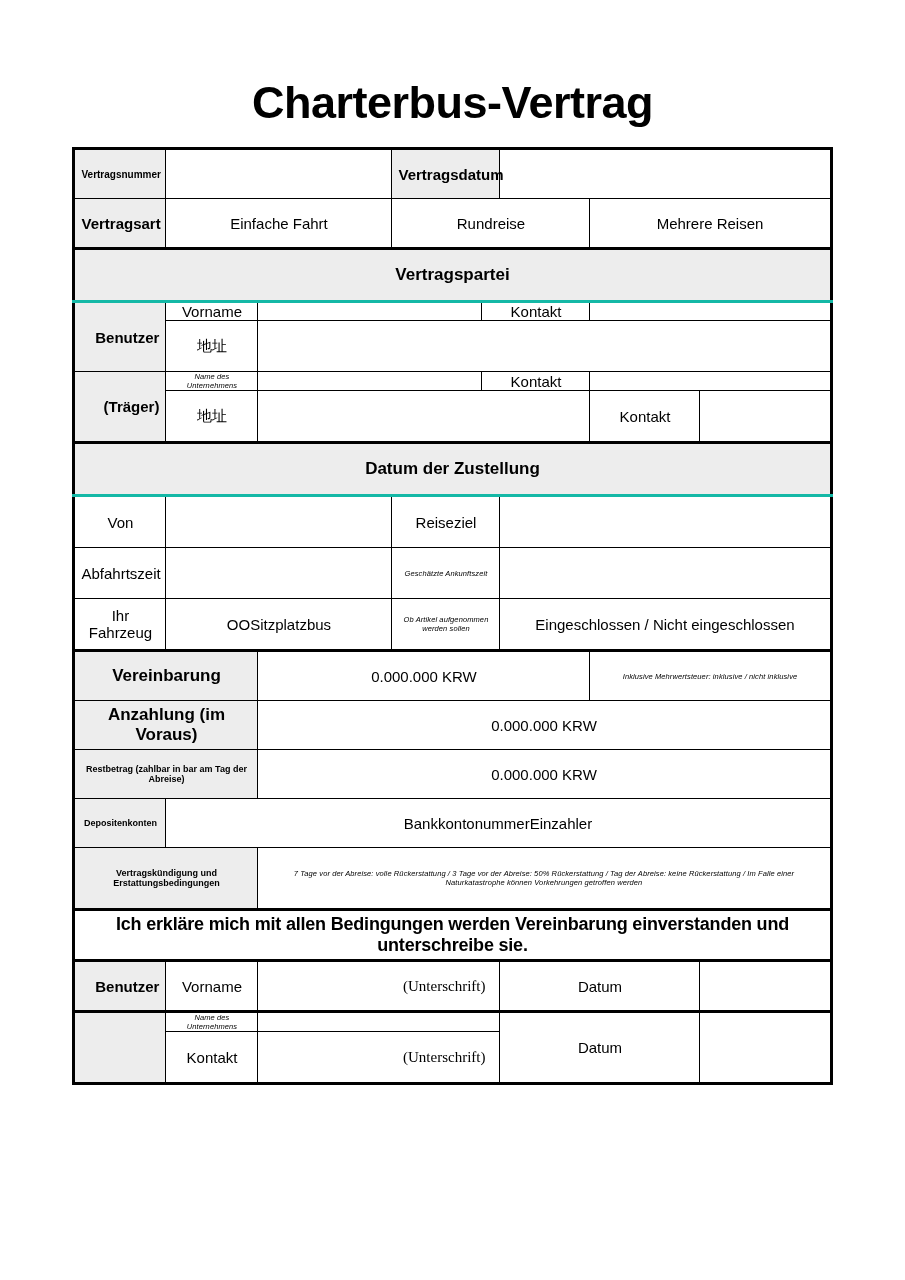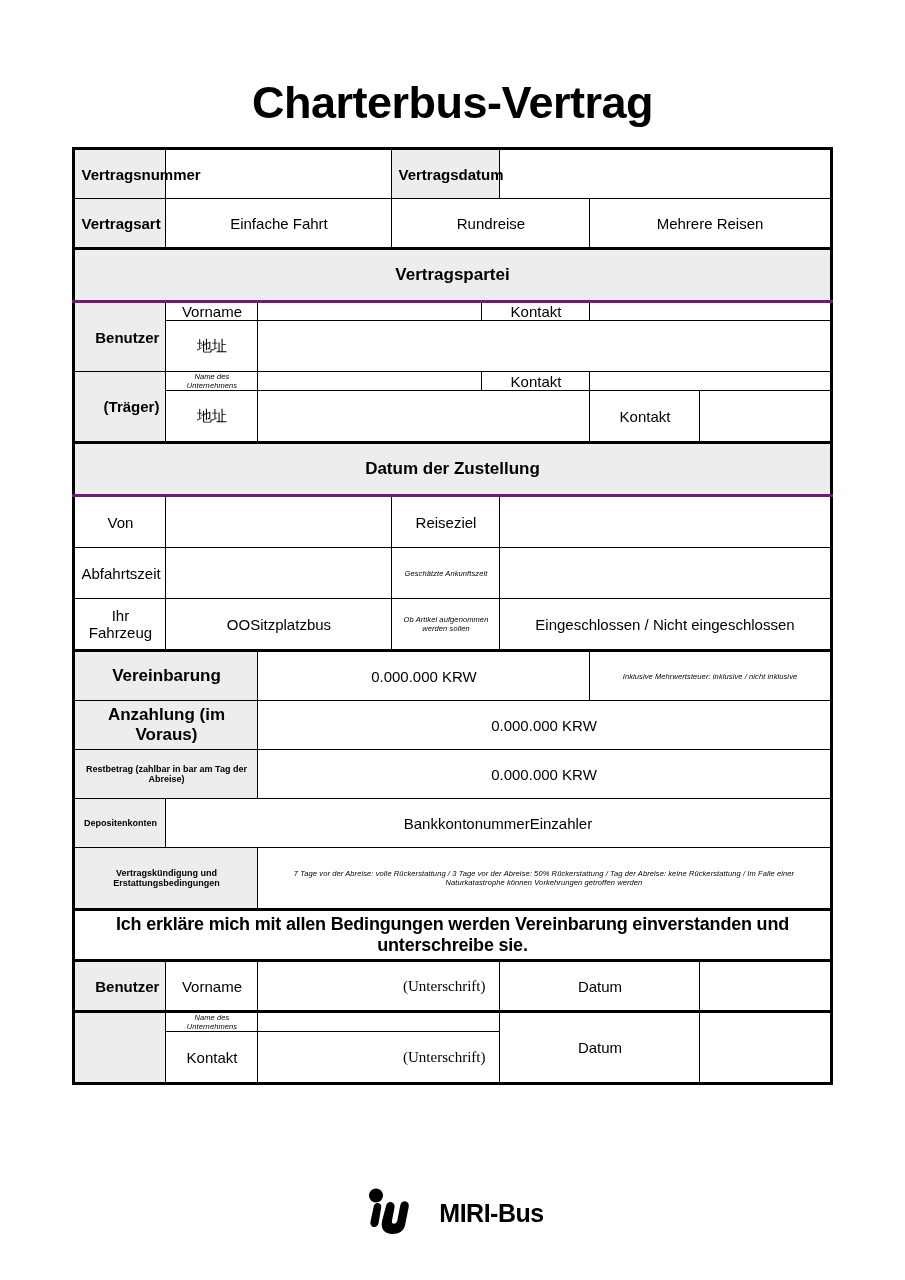--- a/index.html
+++ b/index.html
@@ -51,37 +51,37 @@
     font-weight: normal;
     text-align: center;
     background: #ffffff;
   }
 
   
   td.shade { background: #ededed; }
 
   
   td.b    { font-weight: bold; text-align: right; }
-  td.lbl  { font-weight: bold; font-size: 15px; }
+  td.lbl  { font-weight: bold; font-size: 10px; }
   td.tiny { font-size: 7.5px; font-weight: normal; letter-spacing: 0.1px; font-style: italic; }
   td.tinyb{ font-size: 9px; font-weight: bold; }
   td.big  { font-size: 17px; font-weight: bold; }
 
   
   td.t-top    { border-top: 3px solid #000; }
   td.t-bottom { border-bottom: 3px solid #000; }
 
   
   td.banner {
     background: #ededed;
     font-weight: bold;
     font-size: 17px;
     height: 50px;
     border-top: 3px solid #000;
-    border-bottom: 3px solid #701a75;
+    border-bottom: 3px solid #14b8a6;
   }
 
   td.declaration {
     font-weight: bold;
     font-size: 18px;
     height: 48px;
     border-top: 3px solid #000;
     border-bottom: 3px solid #000;
     letter-spacing: -0.2px;
   }
@@ -247,28 +247,14 @@
         <td rowspan="2"></td>
       </tr>
       <tr>
         <td class="h50">Kontakt</td>
         <td class="sign-right" colspan="3">(Unterschrift)</td>
       </tr>
 
     </tbody>
   </table>
 
-  <div class="footer">
-    <span class="logo-mark">
-      <svg width="64" height="46" viewBox="0 0 64 46" xmlns="http://www.w3.org/2000/svg" aria-hidden="true">
-        <circle cx="15" cy="7.5" r="7" fill="#000"></circle>
-        <path d="M12.5 19.5 C12.5 16.2 15.3 14.6 17.6 15.2 C19.6 15.7 20.6 17.3 20.2 19.6
-                 L17.6 35.0 C17.1 38.0 14.6 39.6 12.3 39.0 C10.1 38.4 9.0 36.4 9.5 33.6 Z" fill="#000"></path>
-        <path d="M25.0 18.0 C25.6 15.0 28.3 13.6 30.7 14.3 C32.9 14.9 34.0 16.9 33.5 19.7
-                 L30.9 33.0 C30.6 34.7 31.4 35.7 32.9 35.7 C34.6 35.7 35.9 34.5 36.3 32.5
-                 L39.3 17.2 C39.9 14.2 42.5 12.8 44.9 13.5 C47.1 14.1 48.2 16.1 47.7 18.9
-                 L44.1 37.0 C42.9 43.0 38.0 46.0 31.5 46.0 C23.4 46.0 19.5 41.2 21.0 33.3 Z" fill="#000"></path>
-      </svg>
-    </span>
-    <span class="logo-text">MIRI-Bus</span>
-  </div>
 
 </div>
 
 </body></html>

